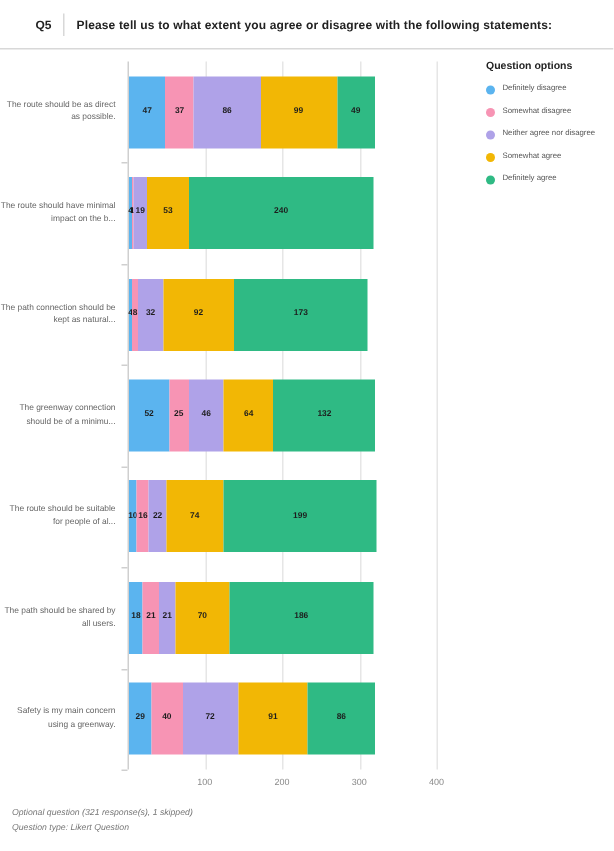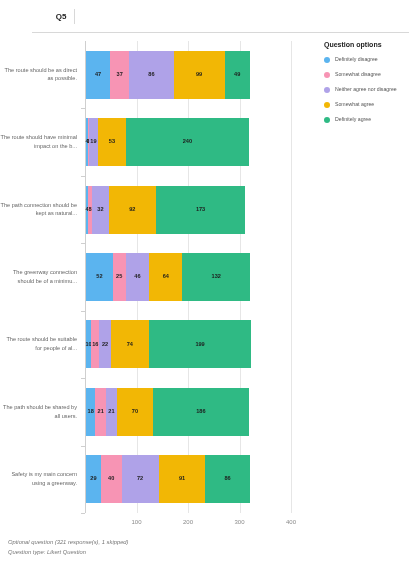--- a/index.html
+++ b/index.html
@@ -17,21 +17,20 @@
   }
 
   
   .q-header {
     display: flex;
     align-items: center;
     height: 21px;
     border-bottom: 1px solid #d8d8d8;
     box-sizing: border-box;
     padding: 16px;
-    margin-left: 32px;
   }
   .q-code {
     font-size: 8px;
     font-weight: bold;
     color: #222;
     width: 26px;
     text-align: center;
     flex: 0 0 26px;
   }
   .q-divider {
@@ -182,20 +181,21 @@
     color: #777;
     line-height: 1.75;
   }
 </style>
 </head>
 <body>
 
 <div class="q-header">
   <div class="q-code">Q5</div>
   <div class="q-divider"></div>
+  <div class="q-title">Please tell us to what extent you agree or disagree with the following statements:</div>
 </div>
 
 <div class="body-wrap">
 
   <div class="chart-area">
     <div class="plot" id="plot">
       <div class="axis-base"></div>
     <div class="gridline" style="left: 51.5px;"></div>
         <div class="tick-label" style="left: 51.5px;">100</div>
         <div class="gridline" style="left: 103px;"></div>

